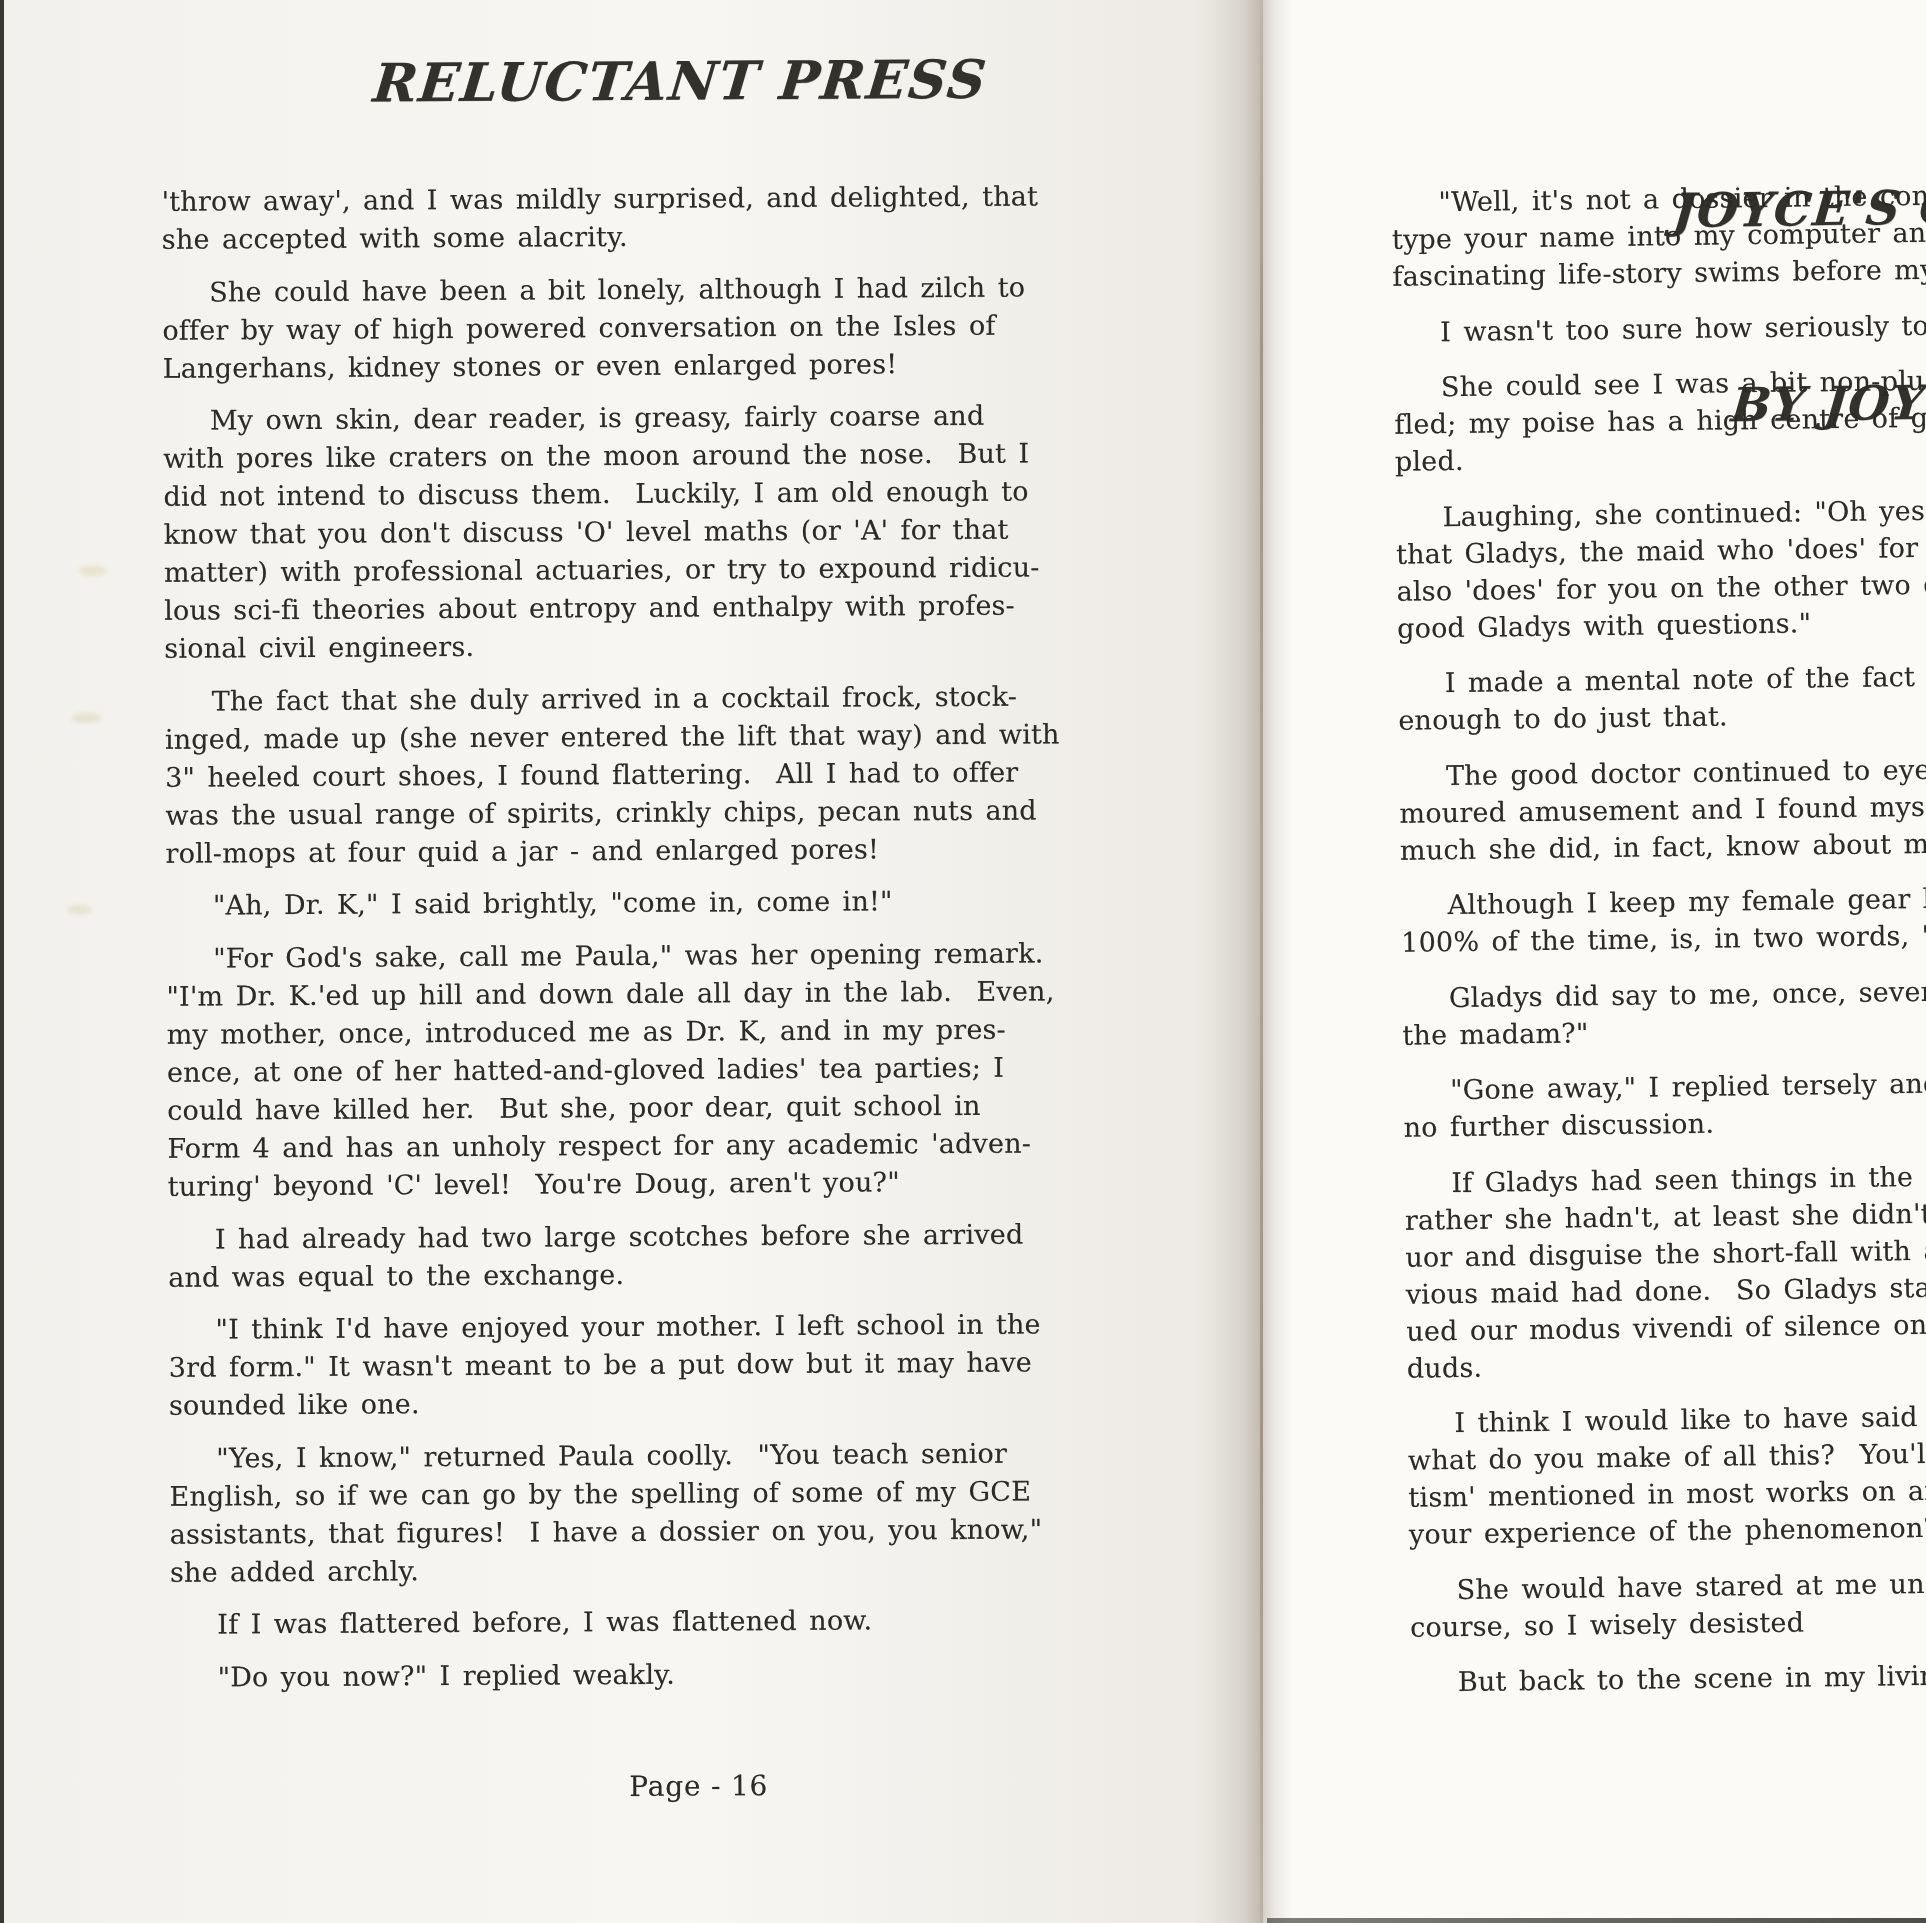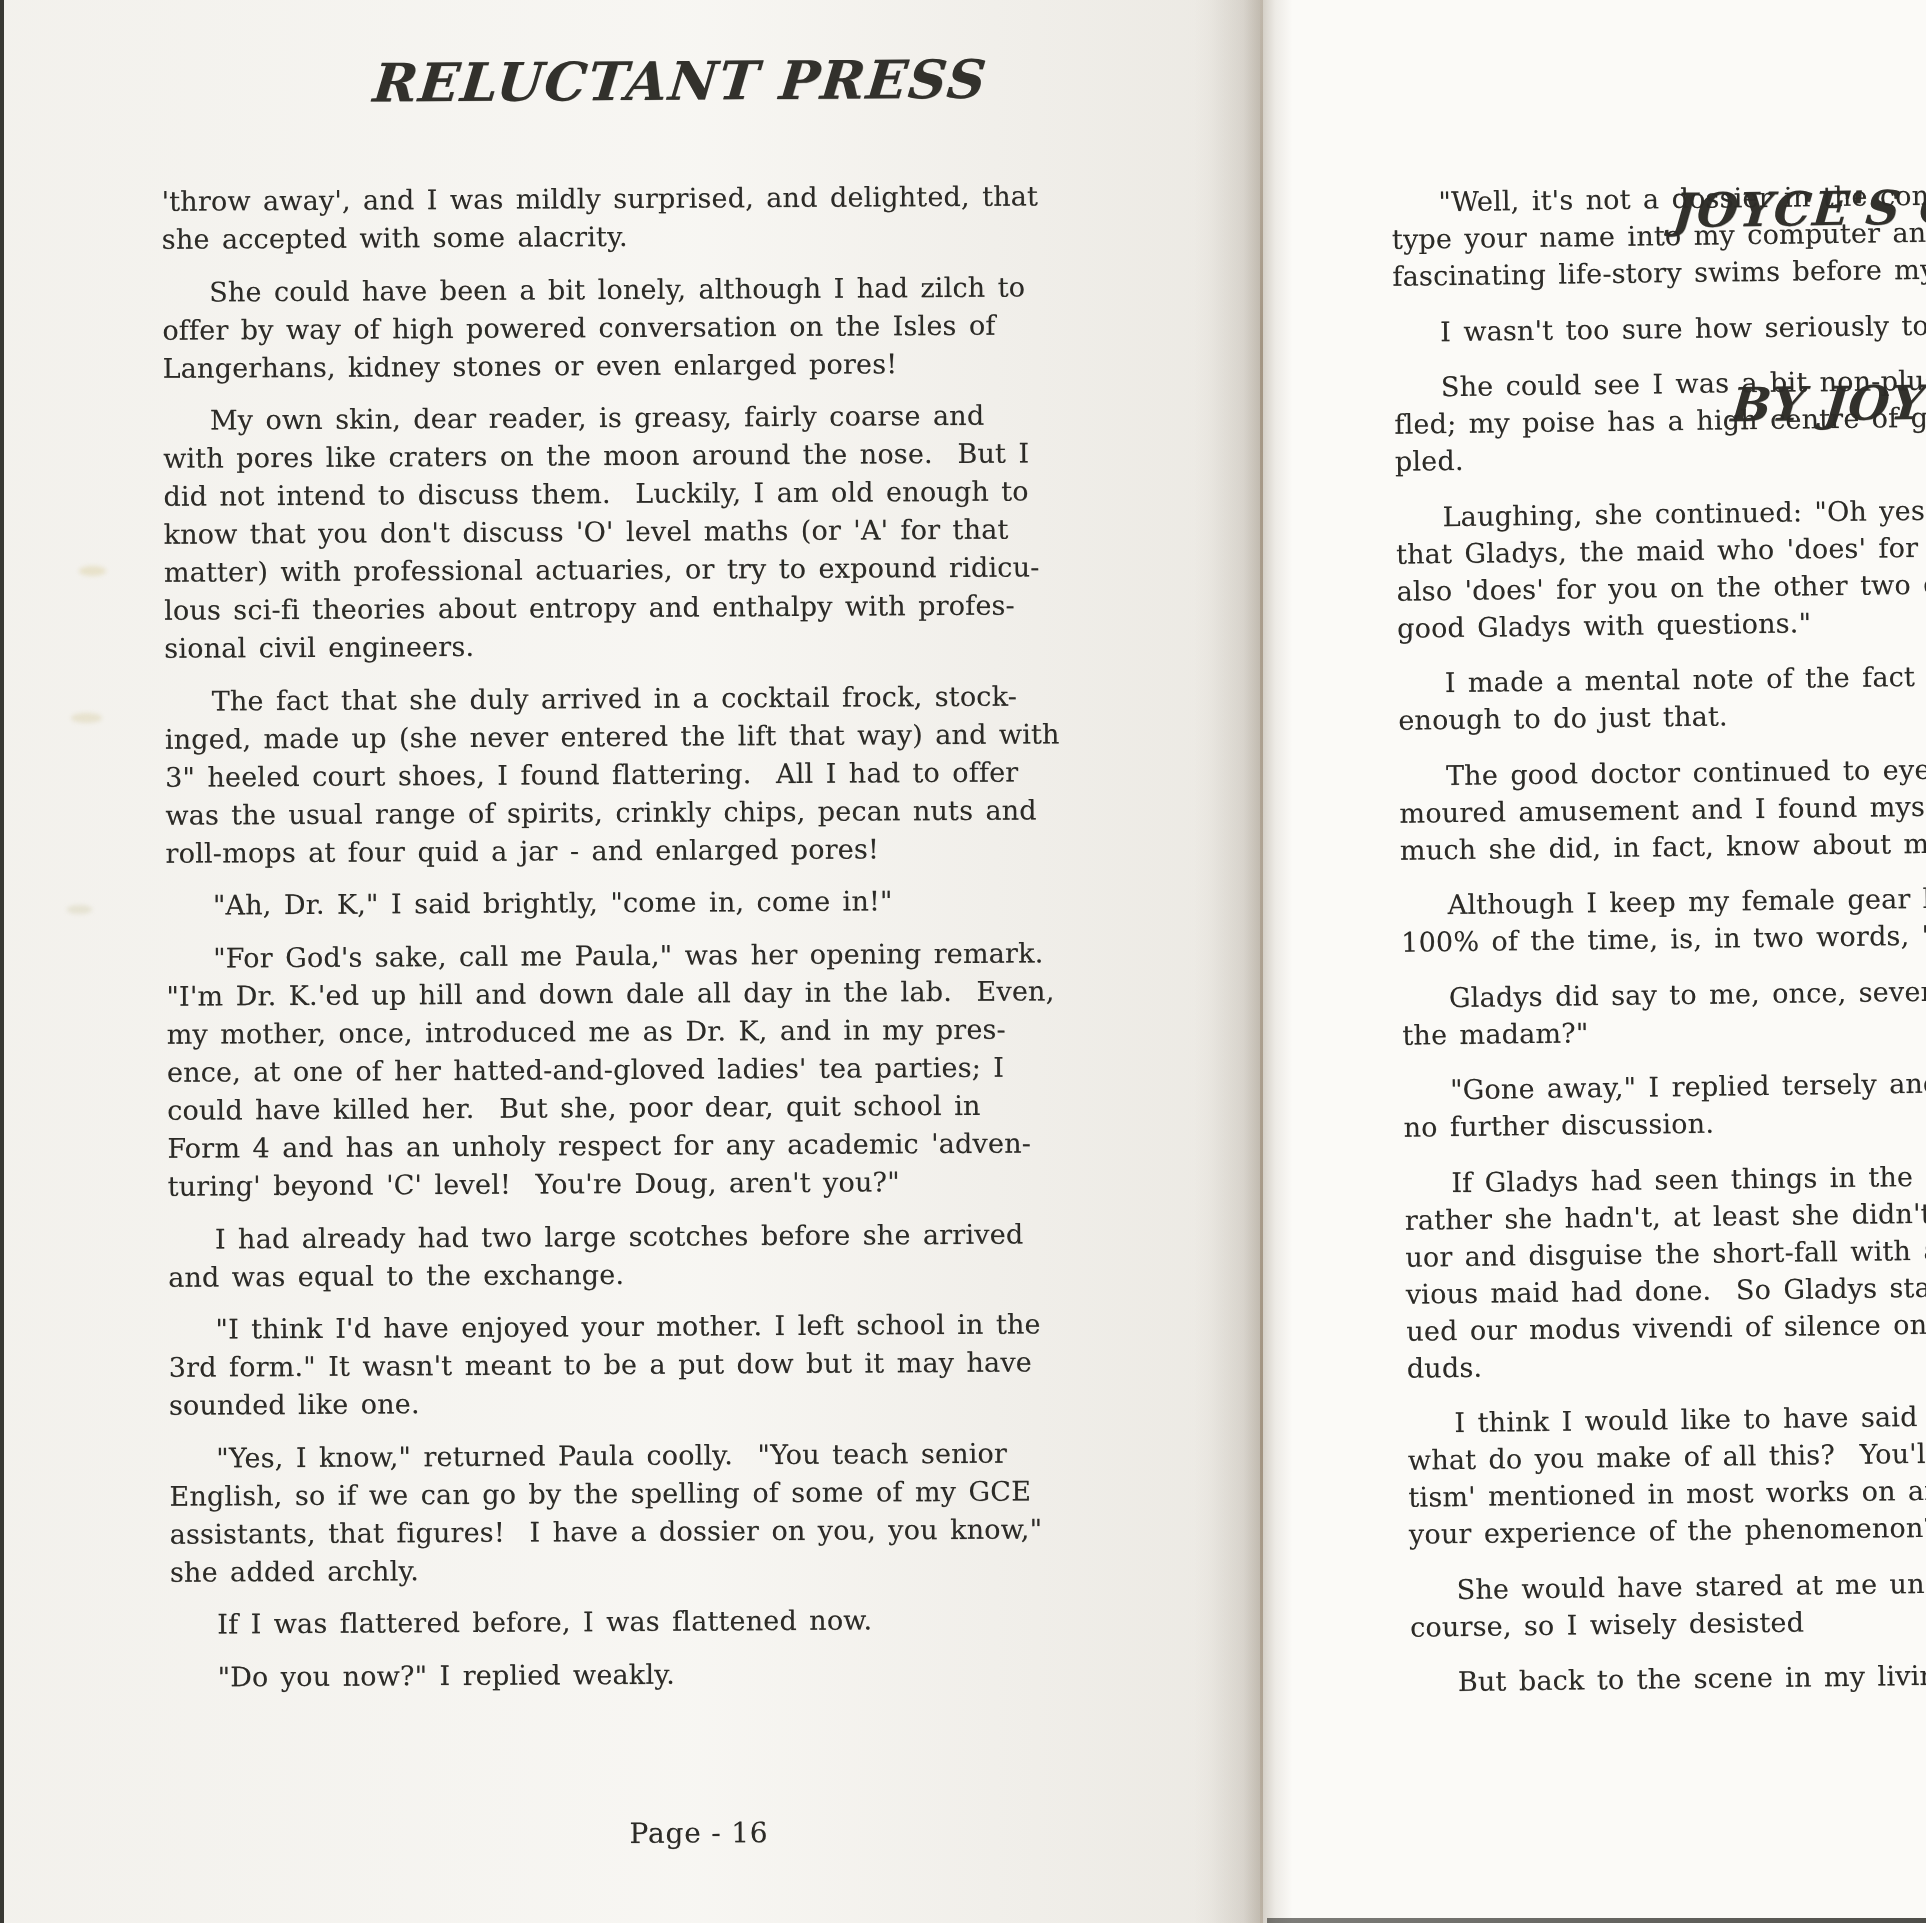--- a/index.html
+++ b/index.html
@@ -73,21 +73,21 @@
   }
   .para{margin:0 0 14.6px 0;}
   .body-right .para{margin-bottom:18.5px;}
   .para .line:first-child{padding-left:47px;}
   .body-left .para:first-child .line:first-child{padding-left:0;}
 
   .footer{
     position:absolute;font-size:28px;letter-spacing:0.8px;white-space:pre;
     text-shadow:0.2px 0.2px 0 rgba(44,43,39,0.38);
   }
-  .footer-left{left:624px;top:1817px;}
+  .footer-left{left:624px;top:1770px;}
   .footer-right{left:655px;top:1815px;}
 </style>
 </head>
 <body>
 
 <div class="scan-root">
 
   <div class="leaf-tint"></div>
 
   <div class="page-col page-left-wrap">

